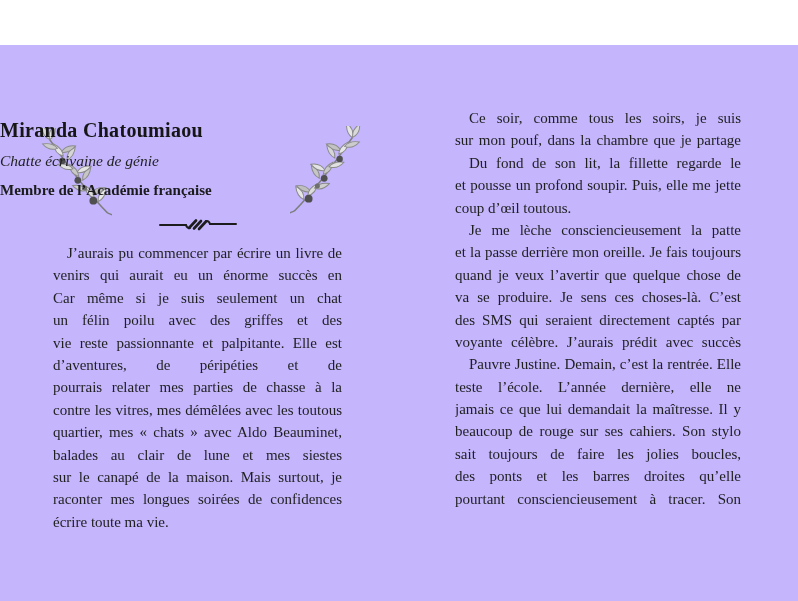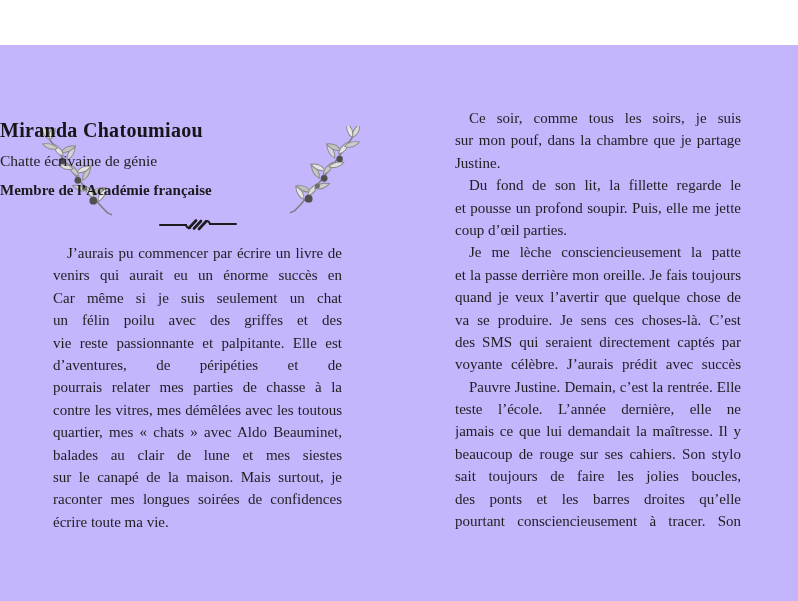--- a/index.html
+++ b/index.html
@@ -38,20 +38,21 @@
     font-size: 20px;
     font-weight: bold;
     letter-spacing: 0.3px;
     margin: 0;
     color: #161616;
   }
   .book-subtitle {
     position: absolute;
     left: 0; top: 107px; width: 289px;
     font-size: 15.5px;
+    font-style: italic;
     color: #222;
   }
   .book-affiliation {
     position: absolute;
     left: 0; top: 137px; width: 289px;
     font-size: 15px;
     font-weight: bold;
     color: #1b1b1b;
   }
   .branch {
@@ -178,26 +179,25 @@
       </div>
 
     <div class="folio folio-left">8</div>
   </section>
 
   <section>
     <div class="page-body body-right">
         <div class="para">
           <div class="line indent">Ce soir, comme tous les soirs, je suis installée</div>
           <div class="line">sur mon pouf, dans la chambre que je partage avec</div>
-          <div class="line endline">Justine.</div>
         </div>
         <div class="para">
           <div class="line indent">Du fond de son lit, la fillette regarde le plafond</div>
           <div class="line">et pousse un profond soupir. Puis, elle me jette un</div>
-          <div class="line endline">coup d’œil parties.</div>
+          <div class="line endline">coup d’œil toutous.</div>
         </div>
         <div class="para">
           <div class="line indent">Je me lèche consciencieusement la patte gauche</div>
           <div class="line">et la passe derrière mon oreille. Je fais toujours ça</div>
           <div class="line">quand je veux l’avertir que quelque chose de bien</div>
           <div class="line">va se produire. Je sens ces choses-là. C’est comme</div>
           <div class="line">des SMS qui seraient directement captés par mes</div>
           <div class="line">voyante célèbre. J’aurais prédit avec succès l’ave-</div>
         </div>
         <div class="para">

